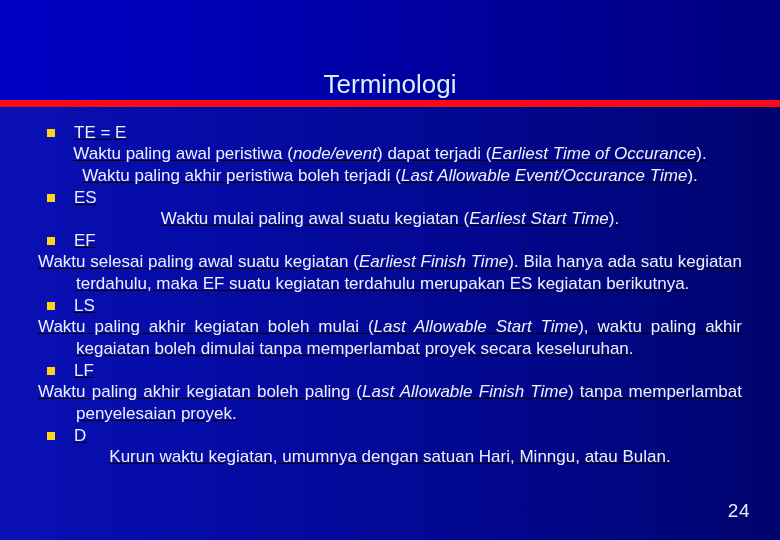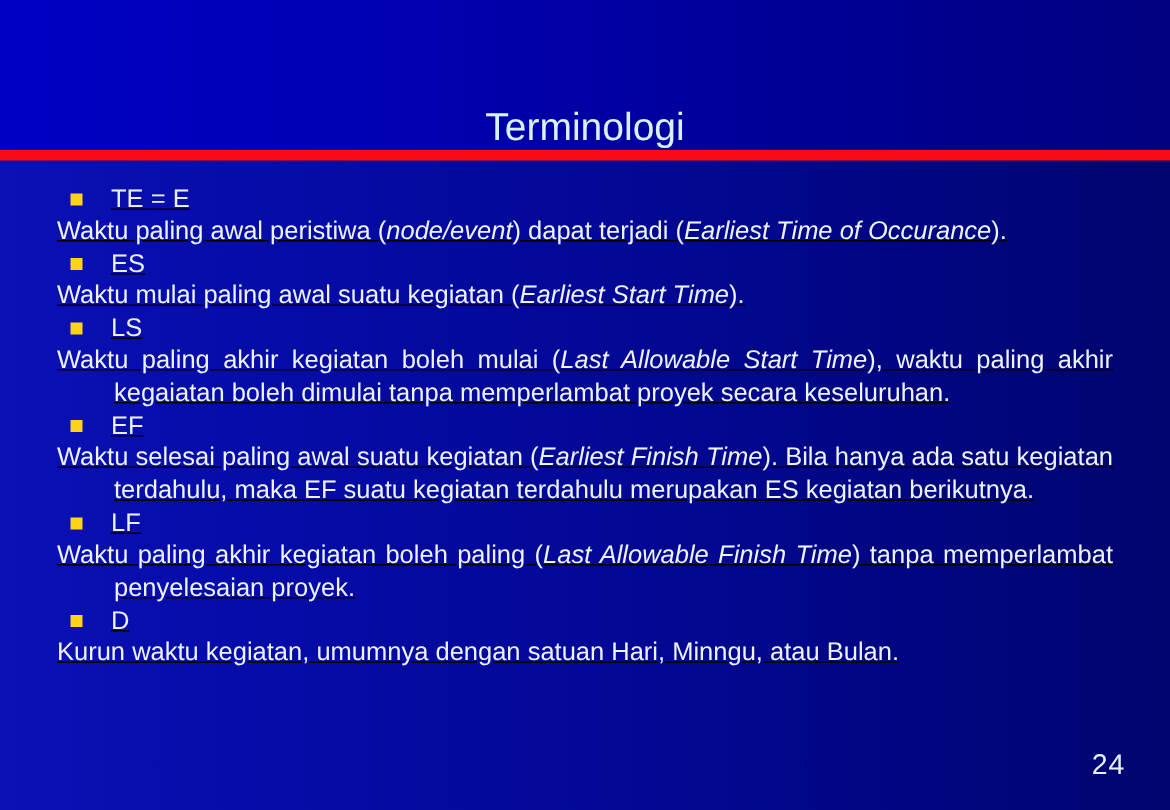--- a/index.html
+++ b/index.html
@@ -96,21 +96,21 @@
     line-height: 22px;
     color: #eef2f9;
     text-align: justify;
     text-justify: inter-word;
     padding-left: 38px;
     text-indent: -38px;
     margin: 0;
   }
 
   .term-desc.no-justify {
-    text-align: left;
+    text-align: center;
   }
 
   .term-desc i {
     font-style: italic;
   }
 
   
   #page-number {
     position: absolute;
     right: 30px;
@@ -129,32 +129,33 @@
   <div id="title-bar-rule"></div>
 
   <h1 id="slide-title">Terminologi</h1>
 
   <div id="content">
       <div class="term-block">
         <div class="term-head"><span class="bullet-square"></span><span>TE = E</span></div>
         <div class="term-desc no-justify"><span>Waktu paling awal peristiwa (</span><i>node/event</i><span>) dapat terjadi (</span><i>Earliest Time of Occurance</i><span>).</span></div>
       </div>
       <div class="term-block">
+        <div class="term-desc no-justify"><span>Waktu paling akhir peristiwa boleh terjadi (</span><i>Last Allowable Event/Occurance Time</i><span>).</span></div>
       </div>
       <div class="term-block">
         <div class="term-head"><span class="bullet-square"></span><span>ES</span></div>
         <div class="term-desc no-justify"><span>Waktu mulai paling awal suatu kegiatan (</span><i>Earliest Start Time</i><span>).</span></div>
       </div>
       <div class="term-block">
+        <div class="term-head"><span class="bullet-square"></span><span>EF</span></div>
+        <div class="term-desc"><span>Waktu selesai paling awal suatu kegiatan (</span><i>Earliest Finish Time</i><span>). Bila hanya ada satu kegiatan terdahulu, maka EF suatu kegiatan terdahulu merupakan ES kegiatan berikutnya.</span></div>
+      </div>
+      <div class="term-block">
         <div class="term-head"><span class="bullet-square"></span><span>LS</span></div>
         <div class="term-desc"><span>Waktu paling akhir kegiatan boleh mulai (</span><i>Last Allowable Start Time</i><span>), waktu paling akhir kegaiatan boleh dimulai tanpa memperlambat proyek secara keseluruhan.</span></div>
-      </div>
-      <div class="term-block">
-        <div class="term-head"><span class="bullet-square"></span><span>EF</span></div>
-        <div class="term-desc"><span>Waktu selesai paling awal suatu kegiatan (</span><i>Earliest Finish Time</i><span>). Bila hanya ada satu kegiatan terdahulu, maka EF suatu kegiatan terdahulu merupakan ES kegiatan berikutnya.</span></div>
       </div>
       <div class="term-block">
         <div class="term-head"><span class="bullet-square"></span><span>LF</span></div>
         <div class="term-desc"><span>Waktu paling akhir kegiatan boleh paling (</span><i>Last Allowable Finish Time</i><span>) tanpa memperlambat penyelesaian proyek.</span></div>
       </div>
       <div class="term-block">
         <div class="term-head"><span class="bullet-square"></span><span>D</span></div>
         <div class="term-desc no-justify"><span>Kurun waktu kegiatan, umumnya dengan satuan Hari, Minngu, atau Bulan.</span></div>
       </div>
     </div>

